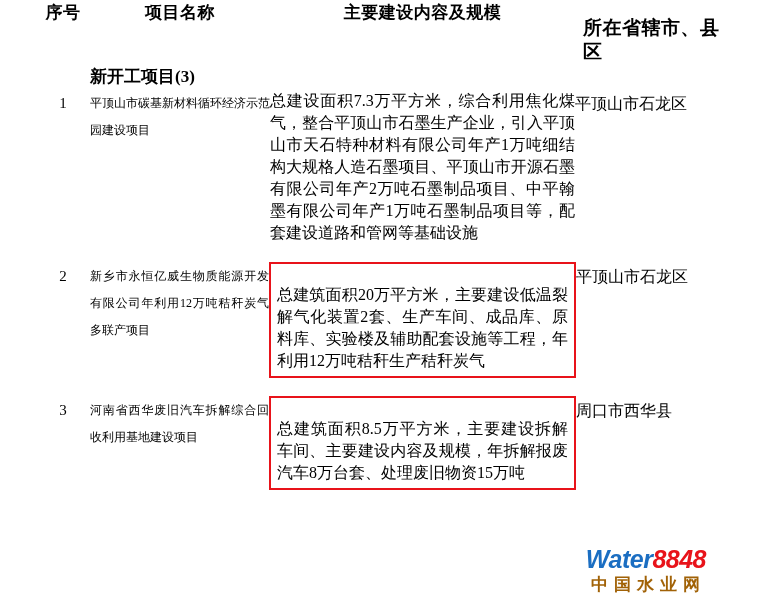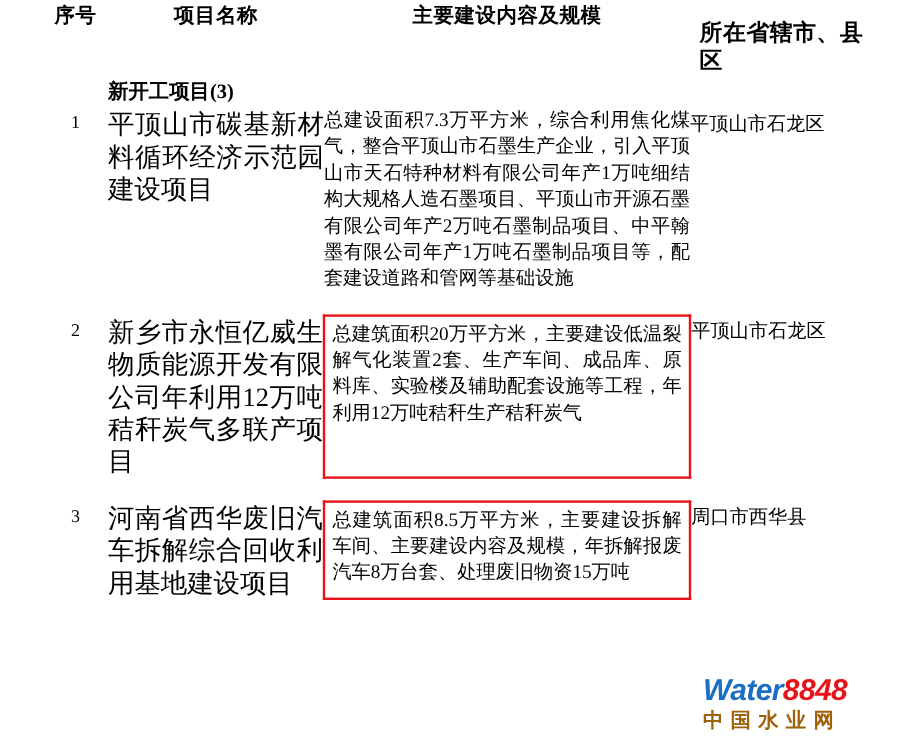--- a/index.html
+++ b/index.html
@@ -62,54 +62,55 @@
     padding-left: 8px;
     margin-left: 44px;
   }
   .cell-no {
     text-align: center;
     font-size: 15px;
     line-height: 27px;
     padding-top: 6px;
   }
   .cell-name {
-    font-size: 22px;
+    font-size: 12px;
     line-height: 27px;
     padding-left: 8px;
     padding-right: 4px;
     padding-top: 6px;
     text-align: justify;
     text-align-last: left;
   }
   .cell-desc {
     font-size: 16px;
     line-height: 22px;
     padding-top: 6px;
     padding-left: 4px;
     padding-right: 4px;
     text-align: justify;
     text-align-last: left;
   }
   .cell-desc.boxed {
     border: 2.5px solid #e8131a;
-    padding: 4px 6px 4px 6px;
+    padding: 20px 6px 4px 6px;
   }
   .cell-loc {
     font-size: 16px;
     line-height: 27px;
     padding-left: 8px;
     padding-top: 6px;
   }
   .row-gap td { height: 18px; }
 
   
   .watermark {
     position: absolute;
     right: 6px;
-    bottom: 6px;
+    bottom: 22px;
+    text-align: right;
     font-family: "Liberation Sans", sans-serif;
     line-height: 1;
   }
   .wm-line1 {
     font-size: 25px;
     font-weight: bold;
     font-style: italic;
     letter-spacing: -0.5px;
   }
   .wm-w { color: #1b6ec2; }

